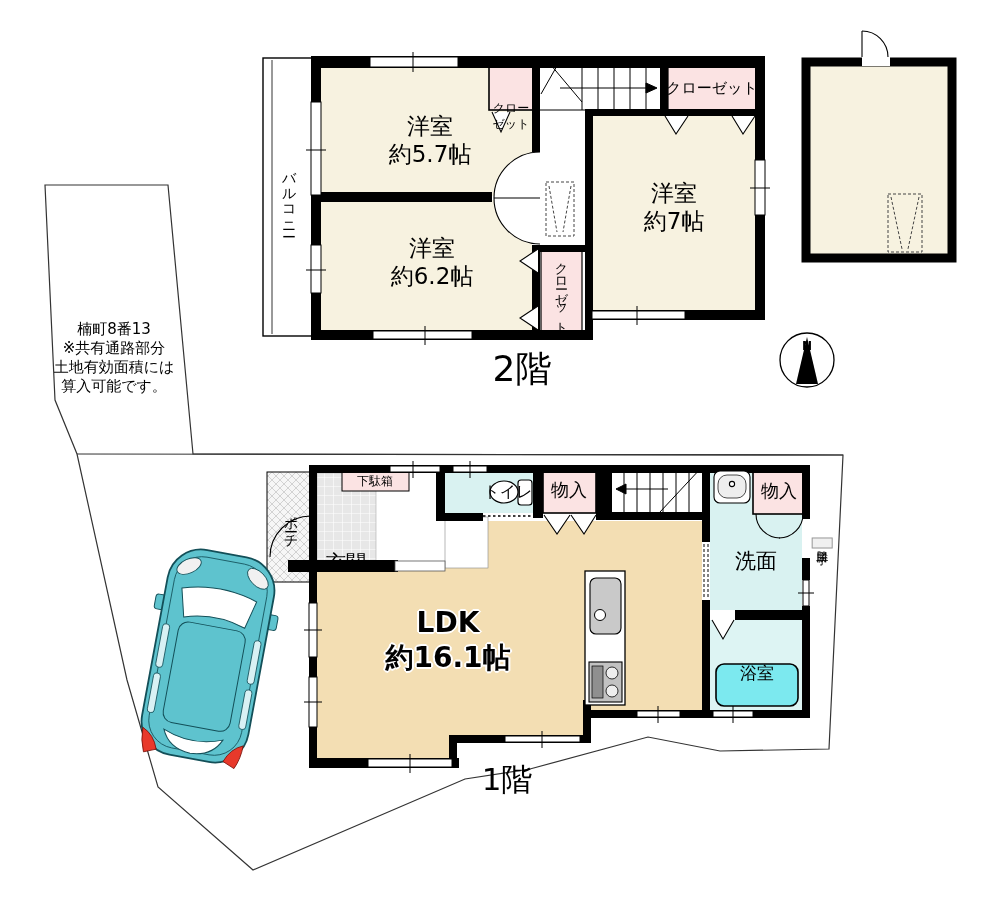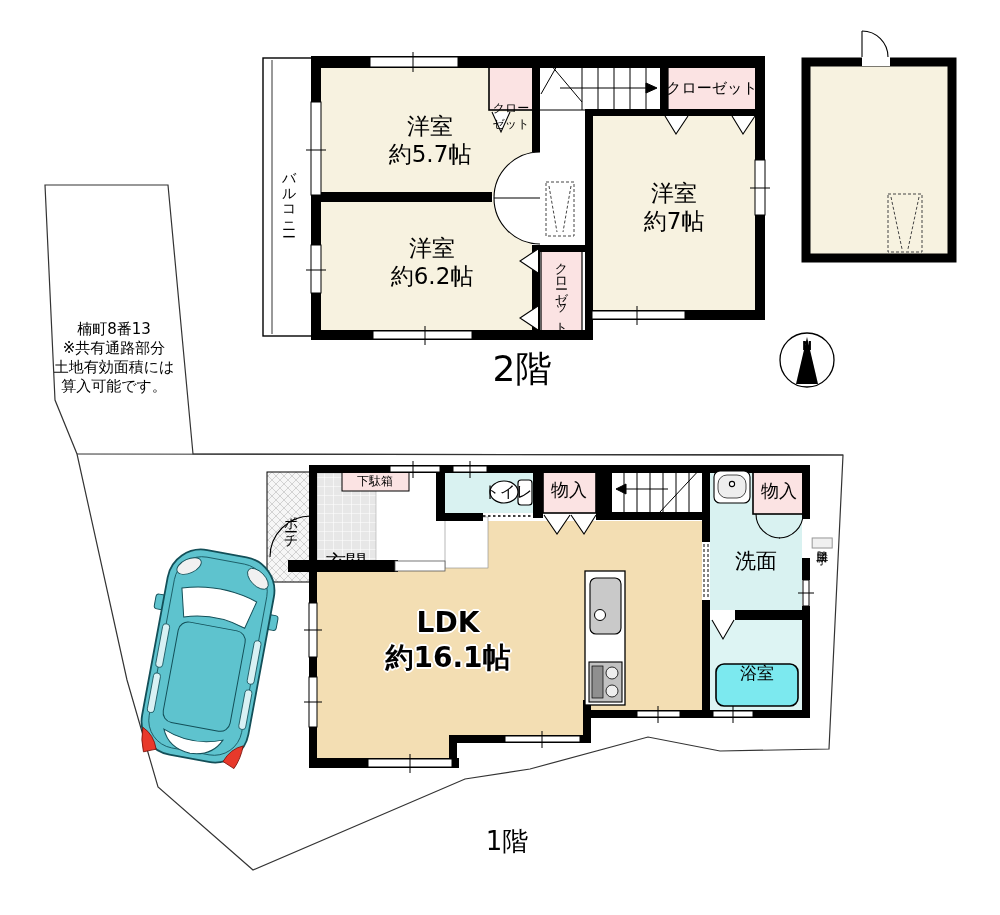--- a/index.html
+++ b/index.html
@@ -294,15 +294,15 @@
 <div class="lbl" style="left:375px;top:481px;font-size:12px;">下駄箱</div>
 <div class="lbl" style="left:346px;top:526px;font-size:20px;margin-top:36px;">玄関</div>
 <div class="lbl" style="left:464px;top:492px;font-size:16px;margin-left:44px;">トイレ</div>
 <div class="lbl" style="left:569px;top:490px;font-size:18px;">物入</div>
 <div class="lbl" style="left:779px;top:491px;font-size:18px;">物入</div>
 <div class="lbl" style="left:756px;top:562px;font-size:21px;">洗面</div>
 <div class="lbl v" style="left:822px;top:543px;font-size:12px;background:#f0f0f0;border:1px solid #999;padding:3px 2px;">勝手口</div>
 <div class="lbl" style="left:757px;top:641px;font-size:17px;margin-top:32px;">浴室</div>
 <div class="lbl halo" style="left:448px;top:640px;font-size:28px;line-height:1.25;">LDK
 約16.1帖</div>
-<div class="lbl" style="left:507px;top:842px;font-size:26px;text-align:center;">1階</div>
+<div class="lbl" style="left:507px;top:780px;font-size:31px;text-align:center;">1階</div>
 
 </div>
 
 </body></html>

